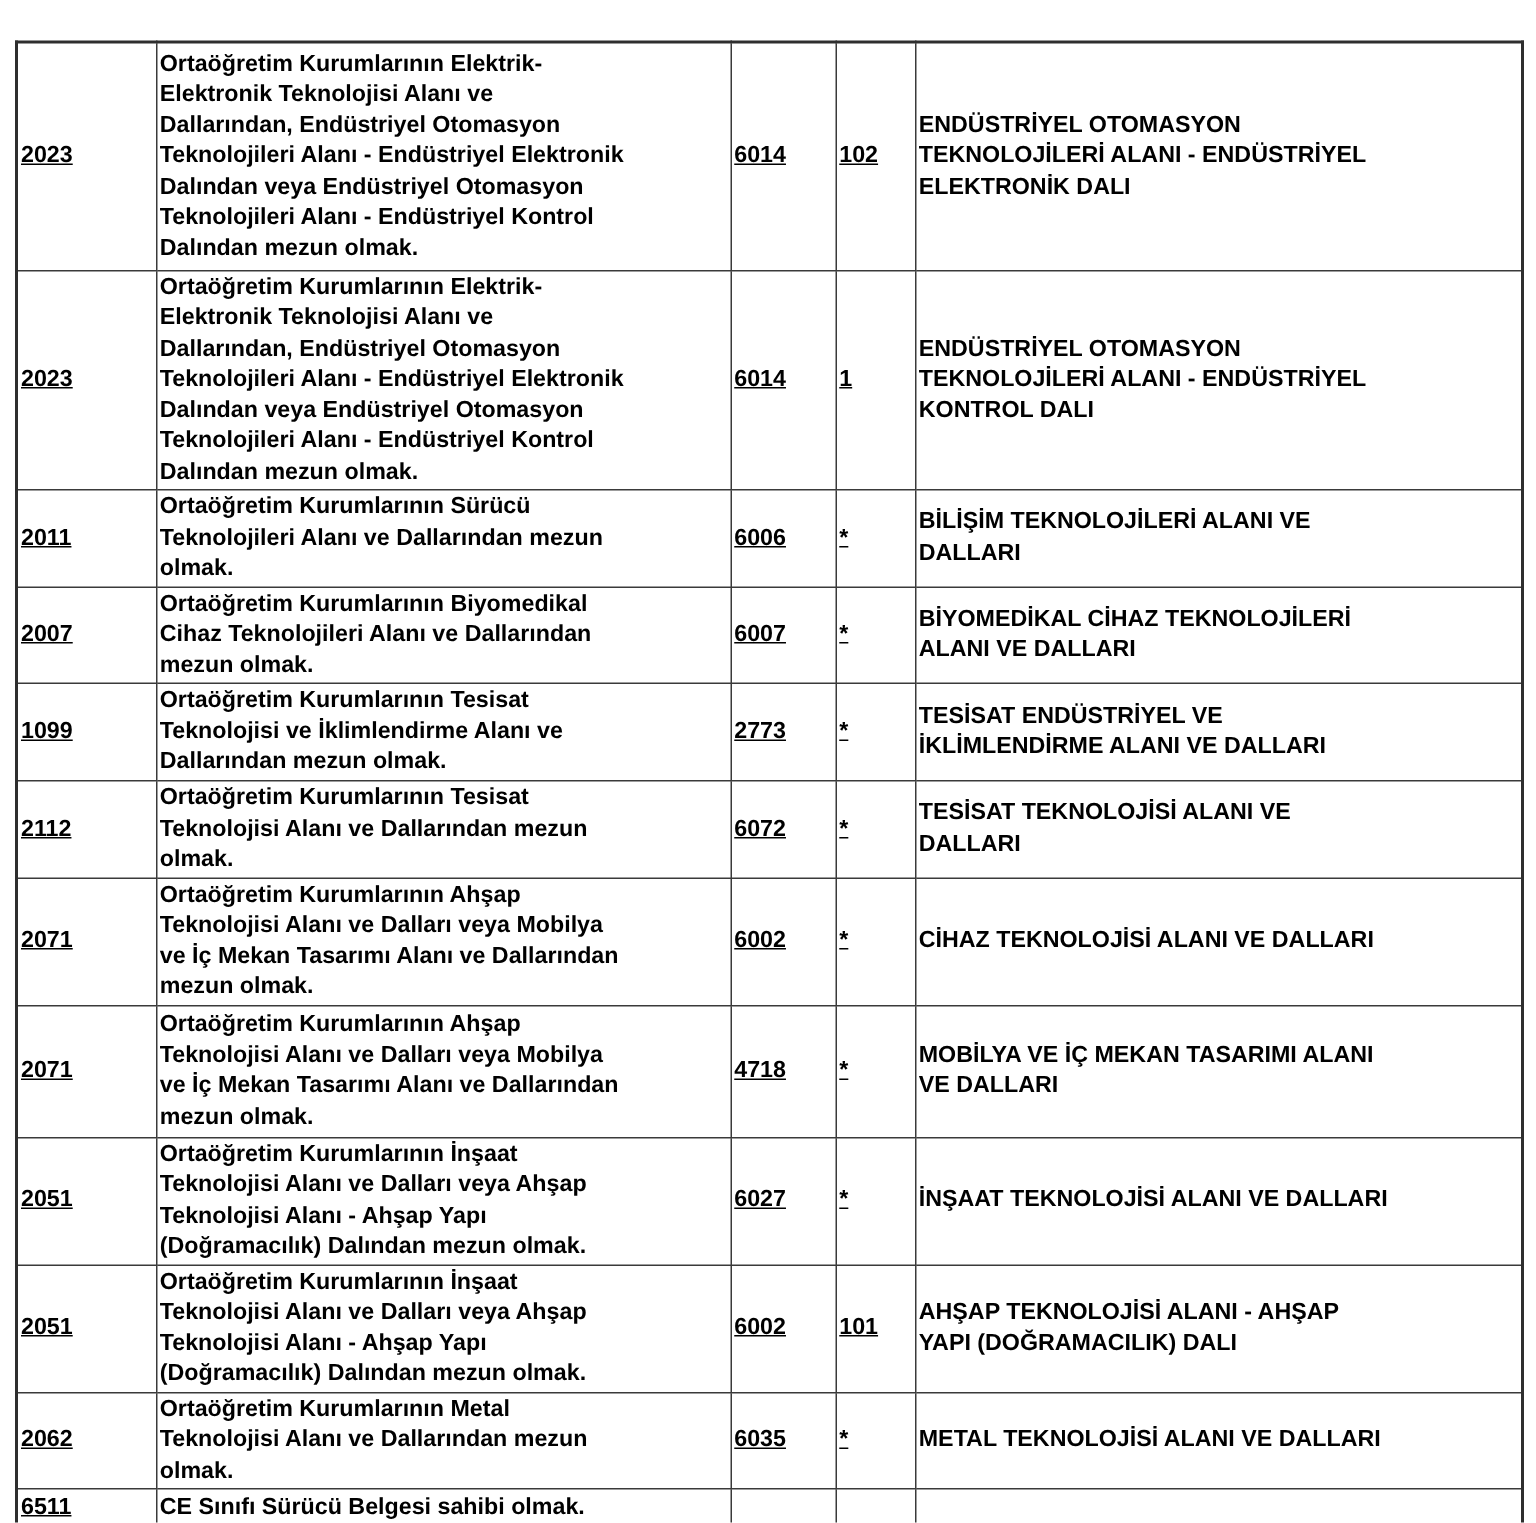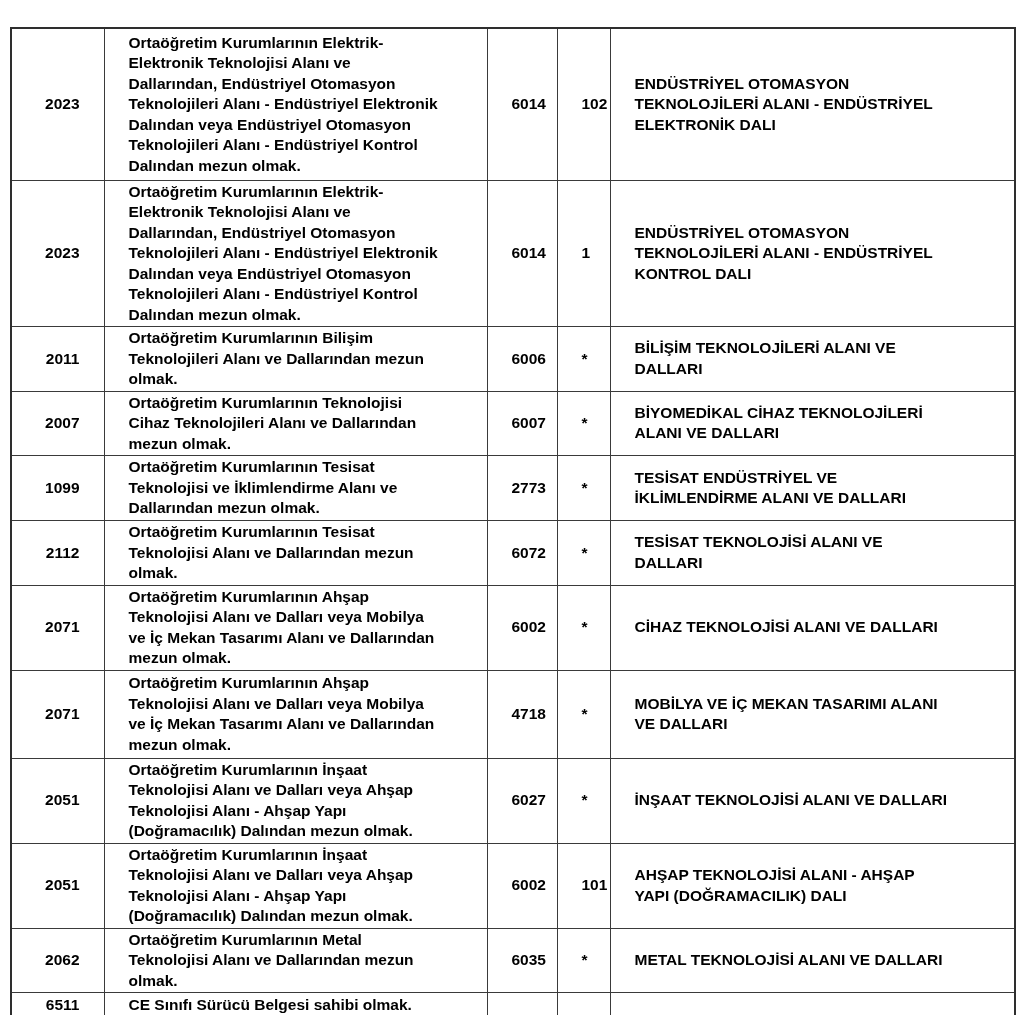--- a/index.html
+++ b/index.html
@@ -24,25 +24,26 @@
     table-layout: fixed;
     border: 2px solid #2e2e2e;
   }
   table.elig td {
     border: 1.5px solid #3a3a3a;
     font-weight: bold;
     font-size: 15.5px;
     line-height: 20.5px;
     color: #000000;
     vertical-align: middle;
-    padding: 1px 24px;
+    padding: 1px 2px;
     overflow: hidden;
   }
   td.c-code, td.c-pcode, td.c-bcode {
-    text-align: right;
+    text-align: left;
+    text-decoration: underline;
   }
   td.c-req {
     text-align: left;
     white-space: pre-line;
     padding-left: 8px;
     padding-right: 4px;
   }
   td.c-name {
     text-align: left;
     white-space: pre-line;
@@ -98,31 +99,31 @@
 Teknolojileri Alanı - Endüstriyel Kontrol
 Dalından mezun olmak.</td>
         <td class="c-pcode">6014</td>
         <td class="c-bcode">1</td>
         <td class="c-name">ENDÜSTRİYEL OTOMASYON
 TEKNOLOJİLERİ ALANI - ENDÜSTRİYEL
 KONTROL DALI</td>
       </tr>
       <tr class="h62">
         <td class="c-code">2011</td>
-        <td class="c-req">Ortaöğretim Kurumlarının Bilişim
+        <td class="c-req">Ortaöğretim Kurumlarının Sürücü
 Teknolojileri Alanı ve Dallarından mezun
 olmak.</td>
         <td class="c-pcode">6006</td>
         <td class="c-bcode">*</td>
         <td class="c-name">BİLİŞİM TEKNOLOJİLERİ ALANI VE
 DALLARI</td>
       </tr>
       <tr class="h63">
         <td class="c-code">2007</td>
-        <td class="c-req">Ortaöğretim Kurumlarının Teknolojisi
+        <td class="c-req">Ortaöğretim Kurumlarının Biyomedikal
 Cihaz Teknolojileri Alanı ve Dallarından
 mezun olmak.</td>
         <td class="c-pcode">6007</td>
         <td class="c-bcode">*</td>
         <td class="c-name">BİYOMEDİKAL CİHAZ TEKNOLOJİLERİ
 ALANI VE DALLARI</td>
       </tr>
       <tr class="h65">
         <td class="c-code">1099</td>
         <td class="c-req">Ortaöğretim Kurumlarının Tesisat

